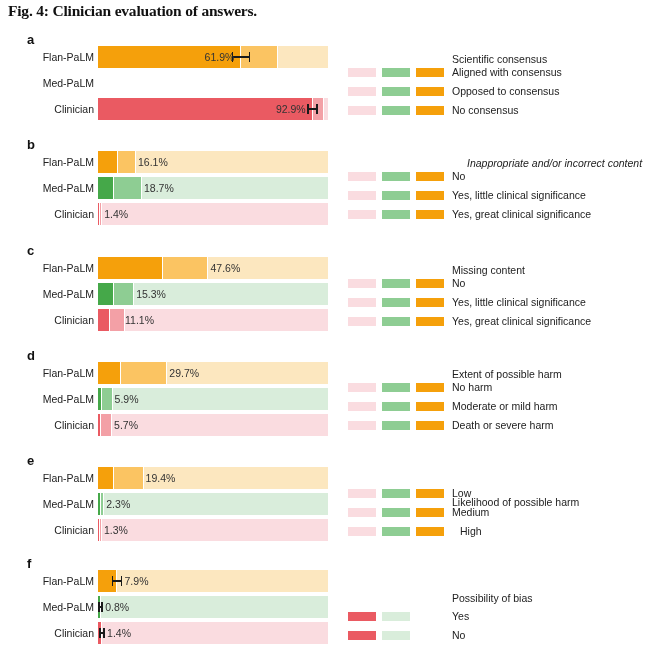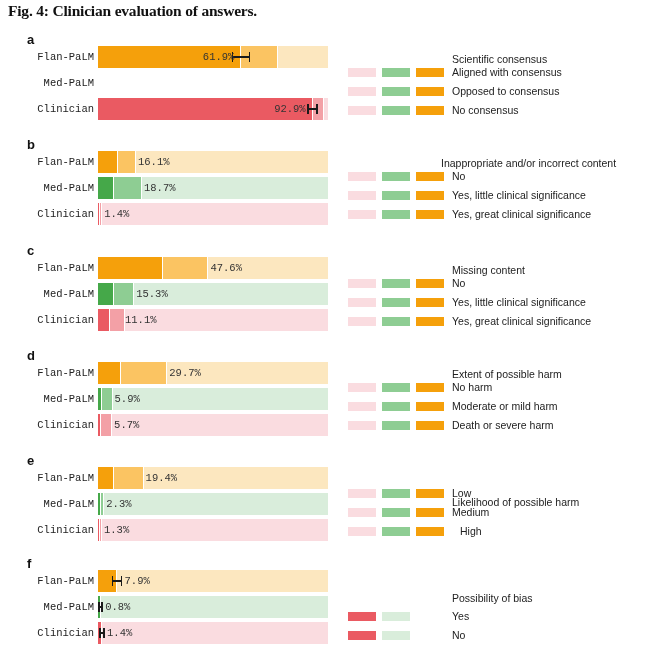--- a/index.html
+++ b/index.html
@@ -14,21 +14,21 @@
     font-weight:bold;font-size:15.5px;letter-spacing:-0.2px;
     color:#111;white-space:nowrap;
   }
   .panel{position:absolute;left:0;width:648px;}
   .panel-letter{
     position:absolute;left:27px;top:0px;
     font-family:"Liberation Sans", sans-serif;
     font-weight:bold;font-size:13px;color:#111;
   }
   .plot{position:absolute;left:0;top:12px;width:648px;}
-  .row{position:absolute;left:0;width:648px;height:26px;font-family:Liberation Mono, monospace;}
+  .row{position:absolute;left:0;width:648px;height:26px;}
   .row-label{
     position:absolute;right:554px;  
     top:0;height:26px;line-height:26px;
     font-size:10.5px;color:#222;white-space:nowrap;text-align:right;
   }
   .bar{
     position:absolute;left:98px;top:2px;height:22px;width:230px;
     overflow:visible;
   }
   .seg{
@@ -267,21 +267,21 @@
 <div class="swatch" style="left: 416px; top: 68px; background: rgb(245, 160, 11);"></div>
 <div class="legend-label" style="top: 67px;">Aligned with consensus</div>
 <div class="swatch" style="left: 348px; top: 87px; background: rgb(250, 220, 224);"></div>
 <div class="swatch" style="left: 382px; top: 87px; background: rgb(142, 205, 147);"></div>
 <div class="swatch" style="left: 416px; top: 87px; background: rgb(245, 160, 11);"></div>
 <div class="legend-label" style="top: 86px;">Opposed to consensus</div>
 <div class="swatch" style="left: 348px; top: 106px; background: rgb(250, 220, 224);"></div>
 <div class="swatch" style="left: 382px; top: 106px; background: rgb(142, 205, 147);"></div>
 <div class="swatch" style="left: 416px; top: 106px; background: rgb(245, 160, 11);"></div>
 <div class="legend-label" style="top: 105px;">No consensus</div>
-<div class="legend-title" style="left: 441px; top: 157px;">Inappropriate and/or incorrect content</div>
+<div class="legend-title" style="left: 467px; top: 157px; font-style: italic;">Inappropriate and/or incorrect content</div>
 <div class="swatch" style="left: 348px; top: 172px; background: rgb(250, 220, 224);"></div>
 <div class="swatch" style="left: 382px; top: 172px; background: rgb(142, 205, 147);"></div>
 <div class="swatch" style="left: 416px; top: 172px; background: rgb(245, 160, 11);"></div>
 <div class="legend-label" style="top: 171px;">No</div>
 <div class="swatch" style="left: 348px; top: 191px; background: rgb(250, 220, 224);"></div>
 <div class="swatch" style="left: 382px; top: 191px; background: rgb(142, 205, 147);"></div>
 <div class="swatch" style="left: 416px; top: 191px; background: rgb(245, 160, 11);"></div>
 <div class="legend-label" style="top: 190px;">Yes, little clinical significance</div>
 <div class="swatch" style="left: 348px; top: 210px; background: rgb(250, 220, 224);"></div>
 <div class="swatch" style="left: 382px; top: 210px; background: rgb(142, 205, 147);"></div>

